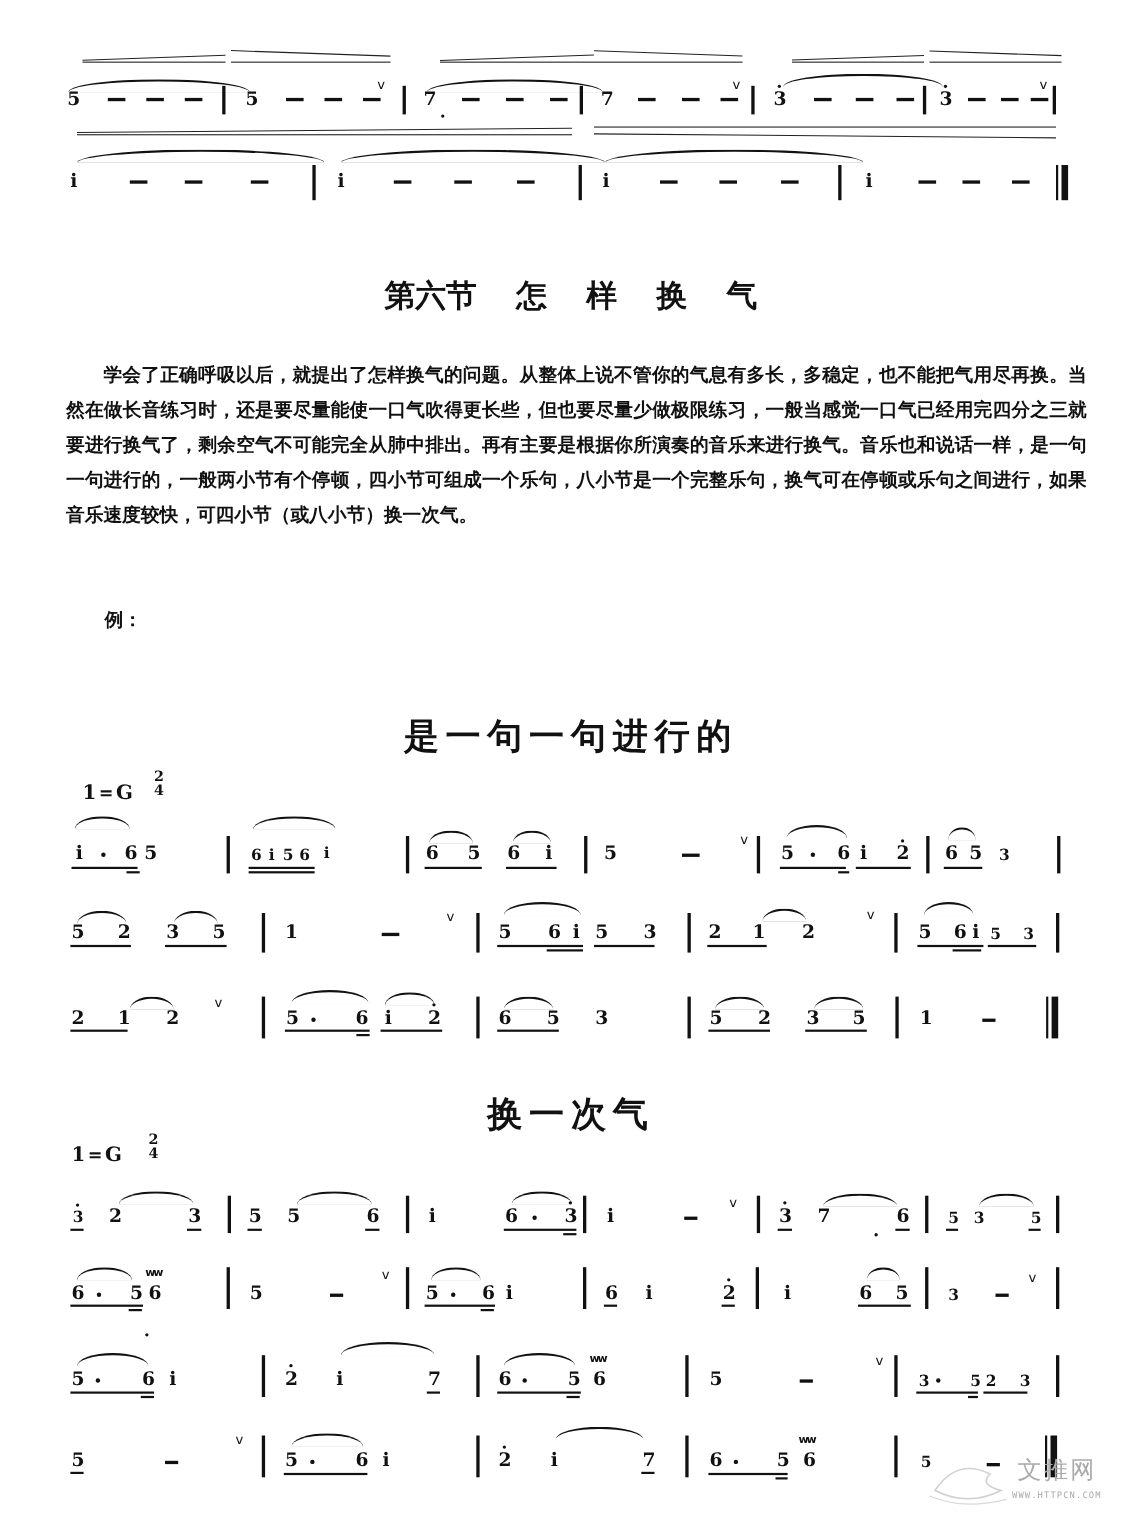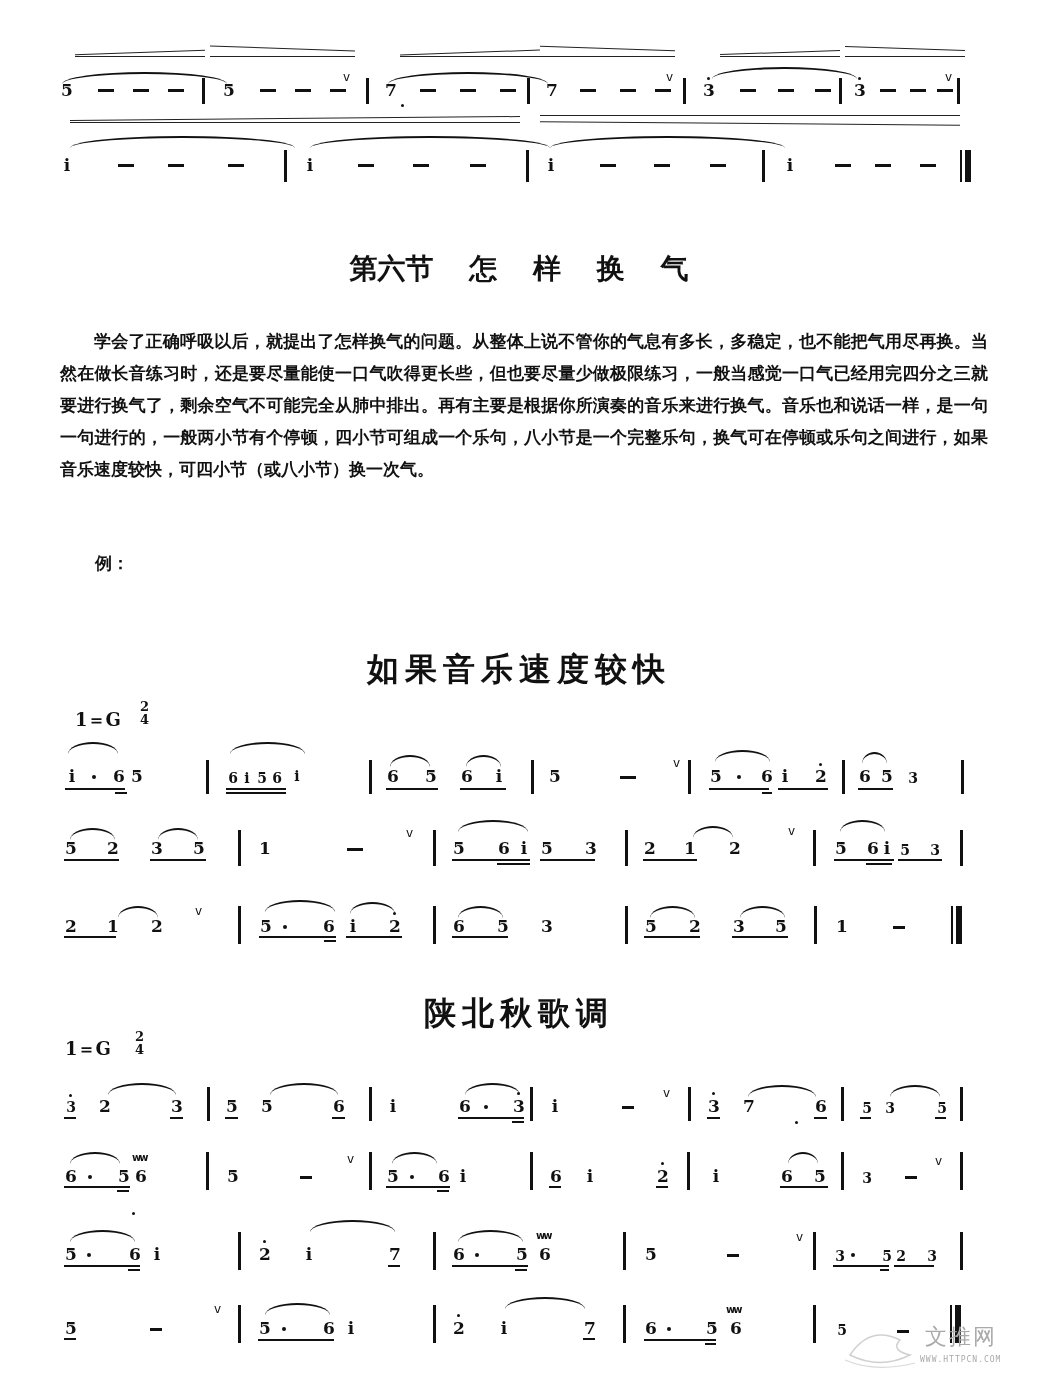--- a/index.html
+++ b/index.html
@@ -141,21 +141,21 @@
   <div class="dbar-thin" style="left:960px;top:150px;height:32px;"></div>
   <div class="dbar-thick" style="left:965px;top:150px;height:32px;"></div>
 </div>
 
 <div class="section-title">第六节 怎 样 换 气</div>
 <div class="body-text">
   <p>学会了正确呼吸以后，就提出了怎样换气的问题。从整体上说不管你的气息有多长，多稳定，也不能把气用尽再换。当然在做长音练习时，还是要尽量能使一口气吹得更长些，但也要尽量少做极限练习，一般当感觉一口气已经用完四分之三就要进行换气了，剩余空气不可能完全从肺中排出。再有主要是根据你所演奏的音乐来进行换气。音乐也和说话一样，是一句一句进行的，一般两小节有个停顿，四小节可组成一个乐句，八小节是一个完整乐句，换气可在停顿或乐句之间进行，如果音乐速度较快，可四小节（或八小节）换一次气。</p>
 </div>
 <div class="example-label">例：</div>
 
-<div class="song-title" style="top:648px;">如果音乐速度较快</div>
+<div class="song-title" style="top:648px;">是一句一句进行的</div>
 <div class="key" style="left:75px;top:708px;">1＝G</div>
 <div class="frac" style="left:140px;top:700px;">
   <span>2</span>
   <span>4</span>
 </div>
 
 <div>
   <div class="slur" style="left:68px;top:742px;width:50px;"></div>
   <div class="note" style="left:65px;top:766px;">i</div>
   <div class="hdot" style="left:92px;top:775px;"></div>
@@ -295,21 +295,21 @@
   <div class="note" style="left:774px;top:916px;">5</div>
   <div class="uline" style="left:732px;top:936px;width:56px;"></div>
   <div class="bar" style="left:814px;top:906px;height:38px;"></div>
 
   <div class="note" style="left:835px;top:916px;">1</div>
   <div class="dash" style="left:893px;top:926px;width:12px;"></div>
   <div class="dbar-thin" style="left:951px;top:906px;height:38px;"></div>
   <div class="dbar-thick" style="left:956px;top:906px;height:38px;"></div>
 </div>
 
-<div class="song-title" style="top:992px;">陕北秋歌调</div>
+<div class="song-title" style="top:992px;">换一次气</div>
 <div class="key" style="left:65px;top:1037px;">1＝G</div>
 <div class="frac" style="left:135px;top:1030px;">
   <span>2</span>
   <span>4</span>
 </div>
 
 <div>
   <div class="note small" style="left:64px;top:1097px;">3</div>
   <div class="adot" style="left:69px;top:1094px;"></div>
   <div class="uline" style="left:64px;top:1117px;width:12px;"></div>

